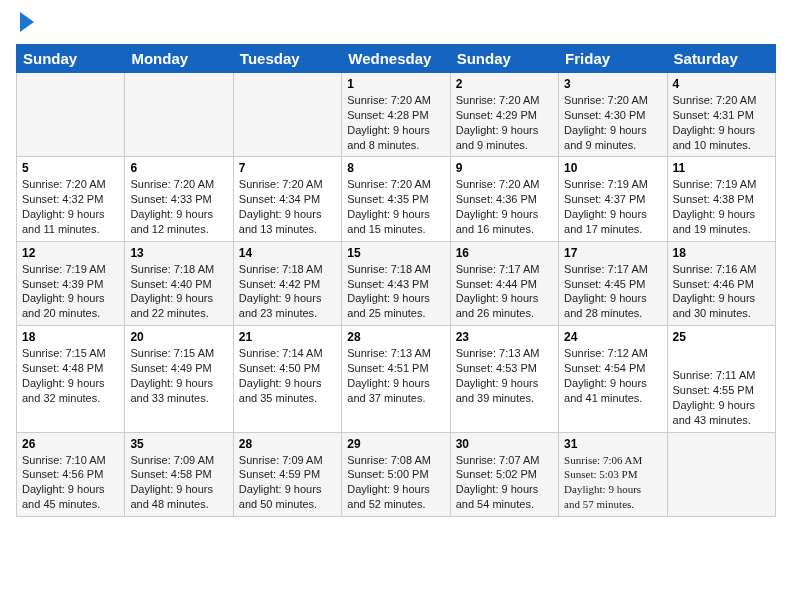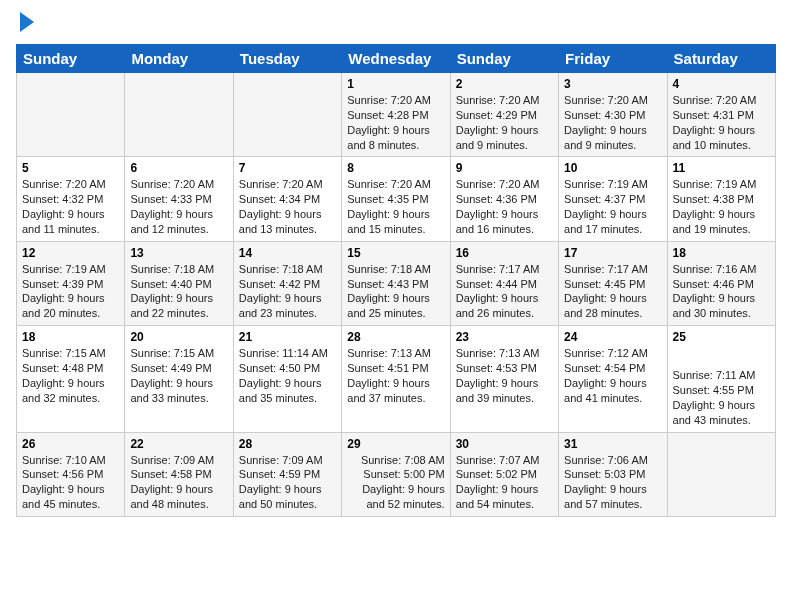--- a/index.html
+++ b/index.html
@@ -264,21 +264,21 @@
         </td>
         <td>
           <span class="day-num">20</span>
           <div class="day-info" style="white-space: pre-line;">Sunrise: 7:15 AM
 Sunset: 4:49 PM
 Daylight: 9 hours
 and 33 minutes.</div>
         </td>
         <td>
           <span class="day-num">21</span>
-          <div class="day-info" style="white-space: pre-line;">Sunrise: 11:14 AM
+          <div class="day-info" style="white-space: pre-line;">Sunrise: 7:14 AM
 Sunset: 4:50 PM
 Daylight: 9 hours
 and 35 minutes.</div>
         </td>
         <td>
           <span class="day-num">28</span>
           <div class="day-info" style="white-space: pre-line;">Sunrise: 7:13 AM
 Sunset: 4:51 PM
 Daylight: 9 hours
 and 37 minutes.</div>
@@ -307,50 +307,50 @@
       </tr>
       <tr class="row5">
         <td>
           <span class="day-num">26</span>
           <div class="day-info" style="white-space: pre-line;">Sunrise: 7:10 AM
 Sunset: 4:56 PM
 Daylight: 9 hours
 and 45 minutes.</div>
         </td>
         <td>
-          <span class="day-num">22</span>
+          <span class="day-num">35</span>
           <div class="day-info" style="white-space: pre-line;">Sunrise: 7:09 AM
 Sunset: 4:58 PM
 Daylight: 9 hours
 and 48 minutes.</div>
         </td>
         <td>
           <span class="day-num">28</span>
           <div class="day-info" style="white-space: pre-line;">Sunrise: 7:09 AM
 Sunset: 4:59 PM
 Daylight: 9 hours
 and 50 minutes.</div>
         </td>
         <td>
           <span class="day-num">29</span>
-          <div class="day-info" style="white-space: pre-line; text-align: right;">Sunrise: 7:08 AM
+          <div class="day-info" style="white-space: pre-line;">Sunrise: 7:08 AM
 Sunset: 5:00 PM
 Daylight: 9 hours
 and 52 minutes.</div>
         </td>
         <td>
           <span class="day-num">30</span>
           <div class="day-info" style="white-space: pre-line;">Sunrise: 7:07 AM
 Sunset: 5:02 PM
 Daylight: 9 hours
 and 54 minutes.</div>
         </td>
         <td>
           <span class="day-num">31</span>
-          <div class="day-info" style="white-space: pre-line;">Sunrise: 7:06 AM
+          <div class="day-info" style="white-space: pre-line; font-family: Liberation Serif, serif;">Sunrise: 7:06 AM
 Sunset: 5:03 PM
 Daylight: 9 hours
 and 57 minutes.</div>
         </td>
         <td class="empty"></td>
       </tr>
     </tbody>
 </table>
 
 </body></html>

